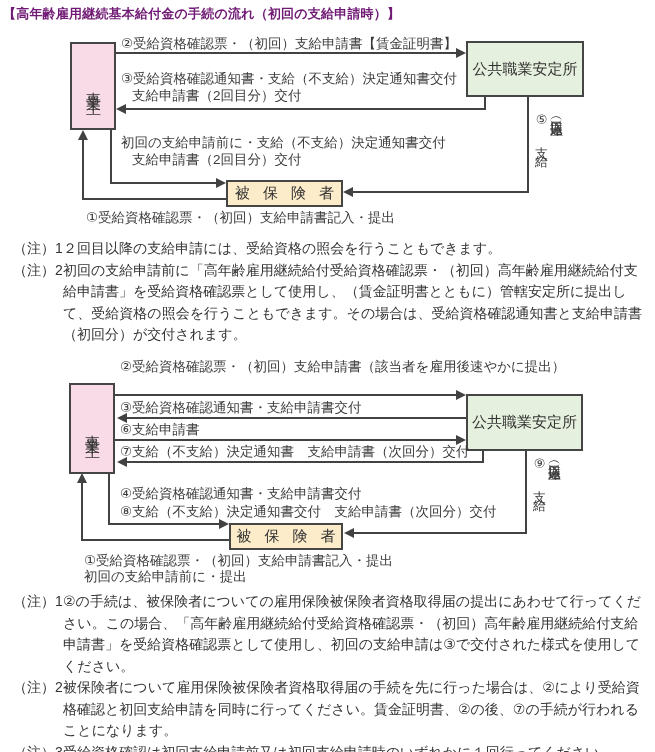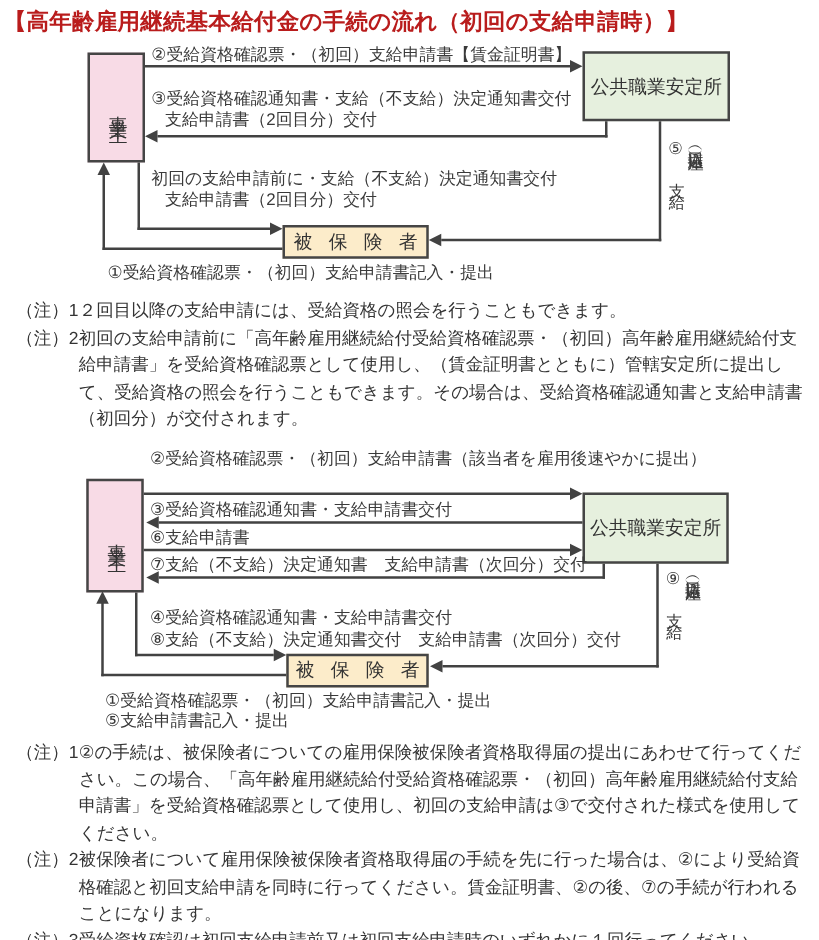--- a/index.html
+++ b/index.html
@@ -1,21 +1,21 @@
 <!DOCTYPE html>
 <html><head>
 <meta charset="utf-8">
 <style>
   html,body{margin:0;padding:0;background:#fff;}
   .page{
     position:relative;width:655px;height:752px;background:#ffffff;
     font-family:"Liberation Sans","DejaVu Sans",sans-serif;color:#383838;
     overflow:hidden;
   }
-  .ttl{position:absolute;font-size:18px;font-weight:bold;color:#b91c1c;white-space:nowrap;letter-spacing:0.2px;}
+  .ttl{position:absolute;font-size:13px;font-weight:bold;color:#701a75;white-space:nowrap;letter-spacing:0.2px;}
   .box{position:absolute;box-sizing:border-box;border:2px solid #454545;display:flex;align-items:center;justify-content:center;font-size:15px;color:#333;}
   .box-emp{background:#f8dbe6;}
   .box-emp .vtxt{writing-mode:vertical-rl;letter-spacing:4px;}
   .box-off{background:#e6f0de;}
   .box-ins{background:#fcecca;}
   .ins-lbl{letter-spacing:13px;margin-right:-13px;white-space:nowrap;}
   .hl{position:absolute;height:2px;background:#424242;}
   .vl{position:absolute;width:2px;background:#424242;}
   .ar{position:absolute;width:0;height:0;border-top:5px solid transparent;border-bottom:5px solid transparent;border-left:10px solid #424242;}
   .al{position:absolute;width:0;height:0;border-top:5px solid transparent;border-bottom:5px solid transparent;border-right:10px solid #424242;}
@@ -125,21 +125,21 @@
   <div class="al" style="left:344px;top:528px;"></div>
   <div class="vlab" style="left:532px;top:456px;">
     <span class="vc1">⑨支給</span>
     <span class="vc2">（口座振込）</span>
   </div>
 
   <div class="hl" style="left:81px;top:539px;width:148px;"></div>
   <div class="vl" style="left:81px;top:482px;height:59px;"></div>
   <div class="au" style="left:77px;top:473px;"></div>
   <div class="lbl" style="left:84px;top:552px;">①受給資格確認票・（初回）支給申請書記入・提出</div>
-  <div class="lbl" style="left:84px;top:568px;">⑤支給申請書記入・提出</div>
+  <div class="lbl" style="left:84px;top:568px;">初回の支給申請前に・提出</div>
 
   <div class="notes" style="top:591px;">
     <div class="note">
       <span class="nl">（注）1</span>
       <span class="nt">②の手続は、被保険者についての雇用保険被保険者資格取得届の提出にあわせて行ってください。この場合、「高年齢雇用継続給付受給資格確認票・（初回）高年齢雇用継続給付支給申請書」を受給資格確認票として使用し、初回の支給申請は③で交付された様式を使用してください。</span>
     </div>
     <div class="note">
       <span class="nl">（注）2</span>
       <span class="nt">被保険者について雇用保険被保険者資格取得届の手続を先に行った場合は、②により受給資格確認と初回支給申請を同時に行ってください。賃金証明書、②の後、⑦の手続が行われることになります。</span>
     </div>

